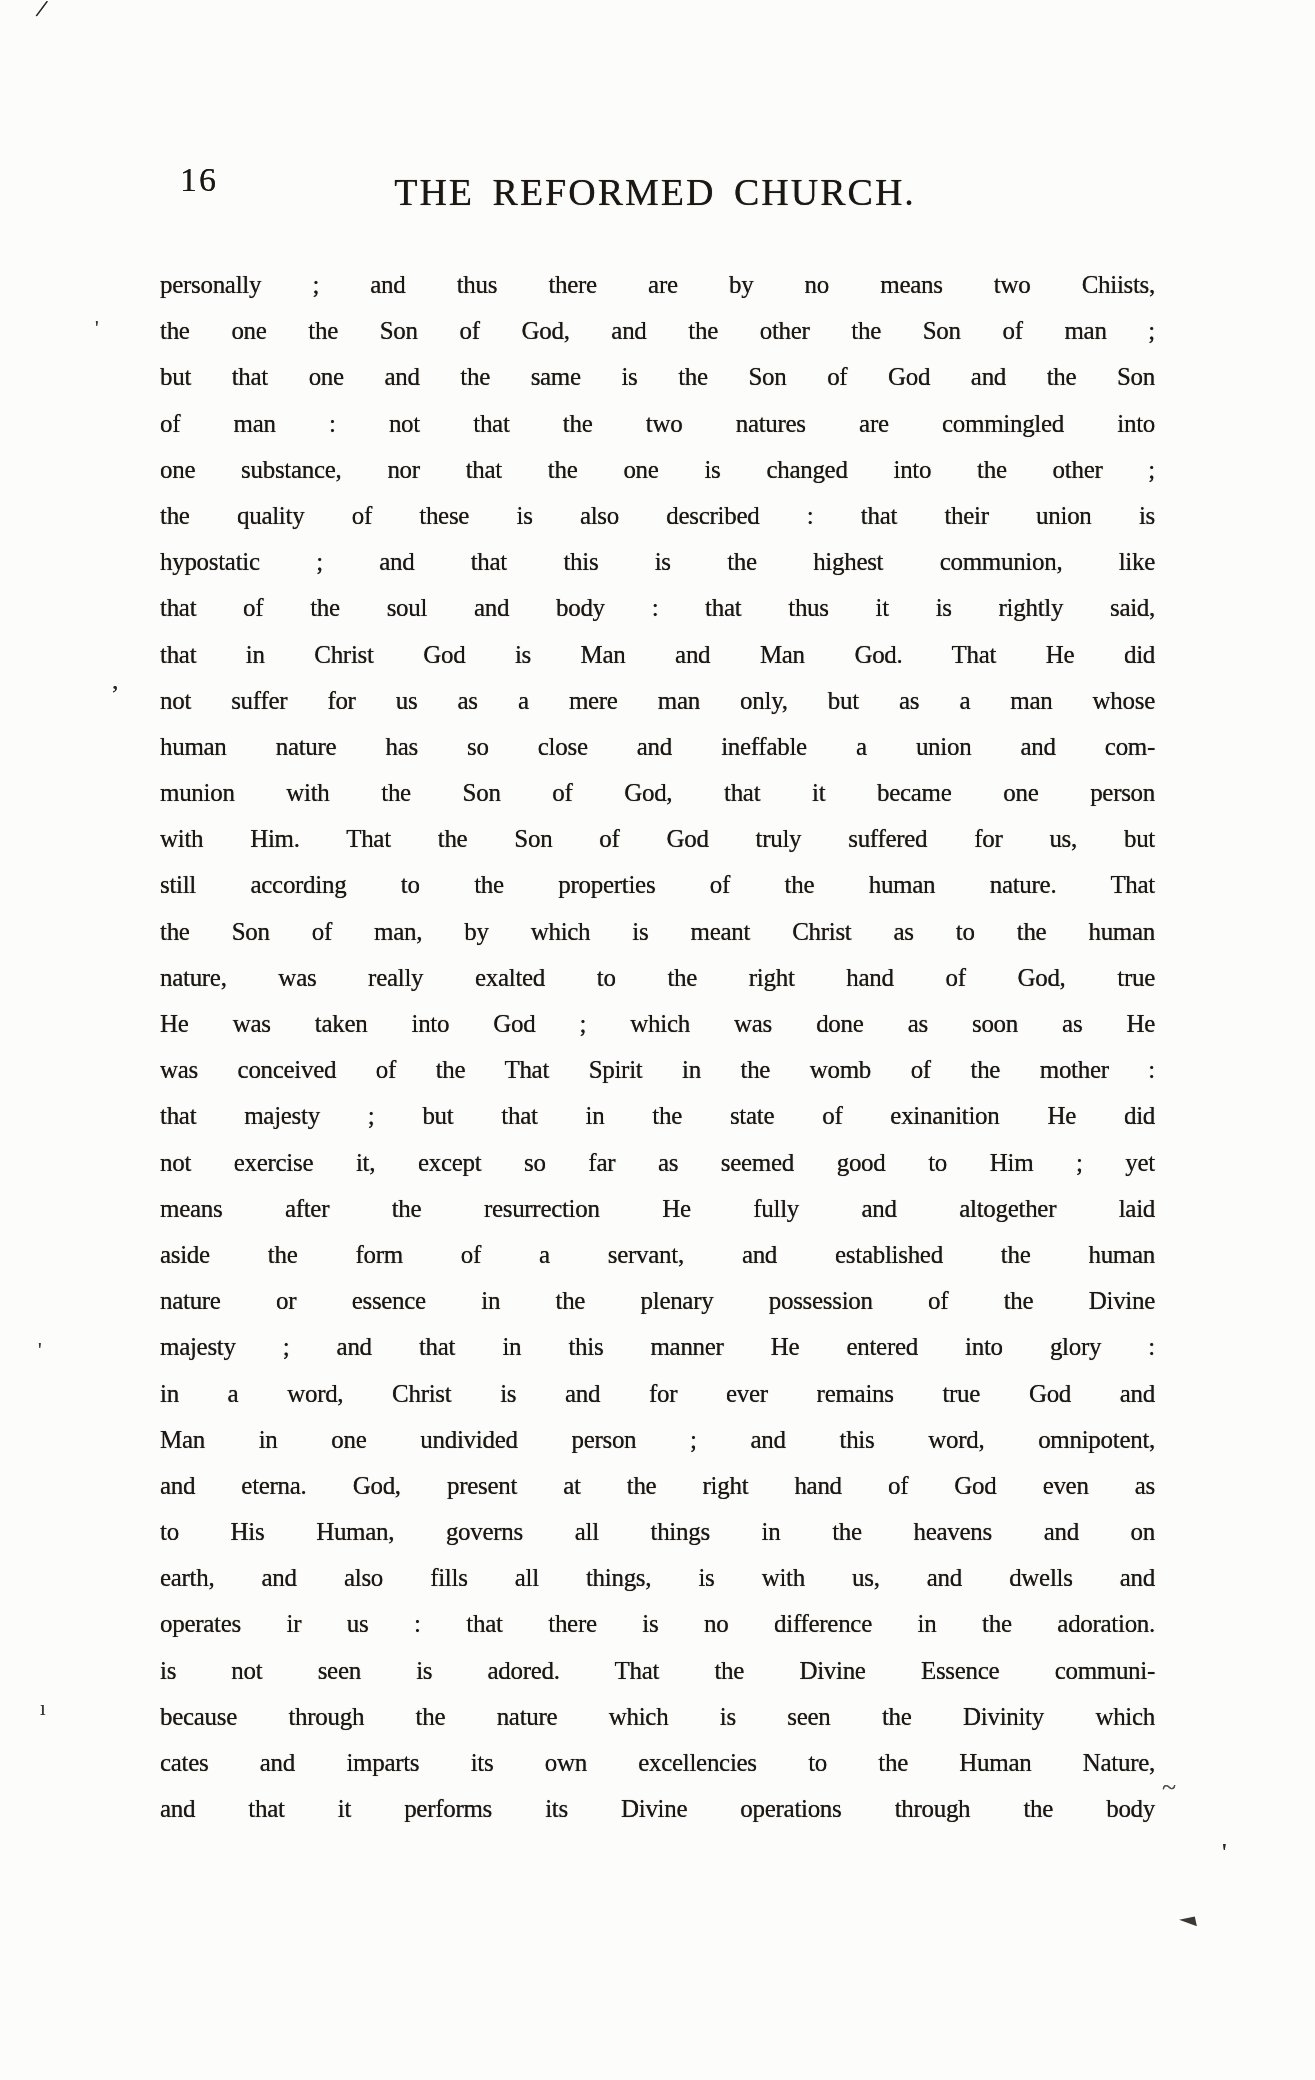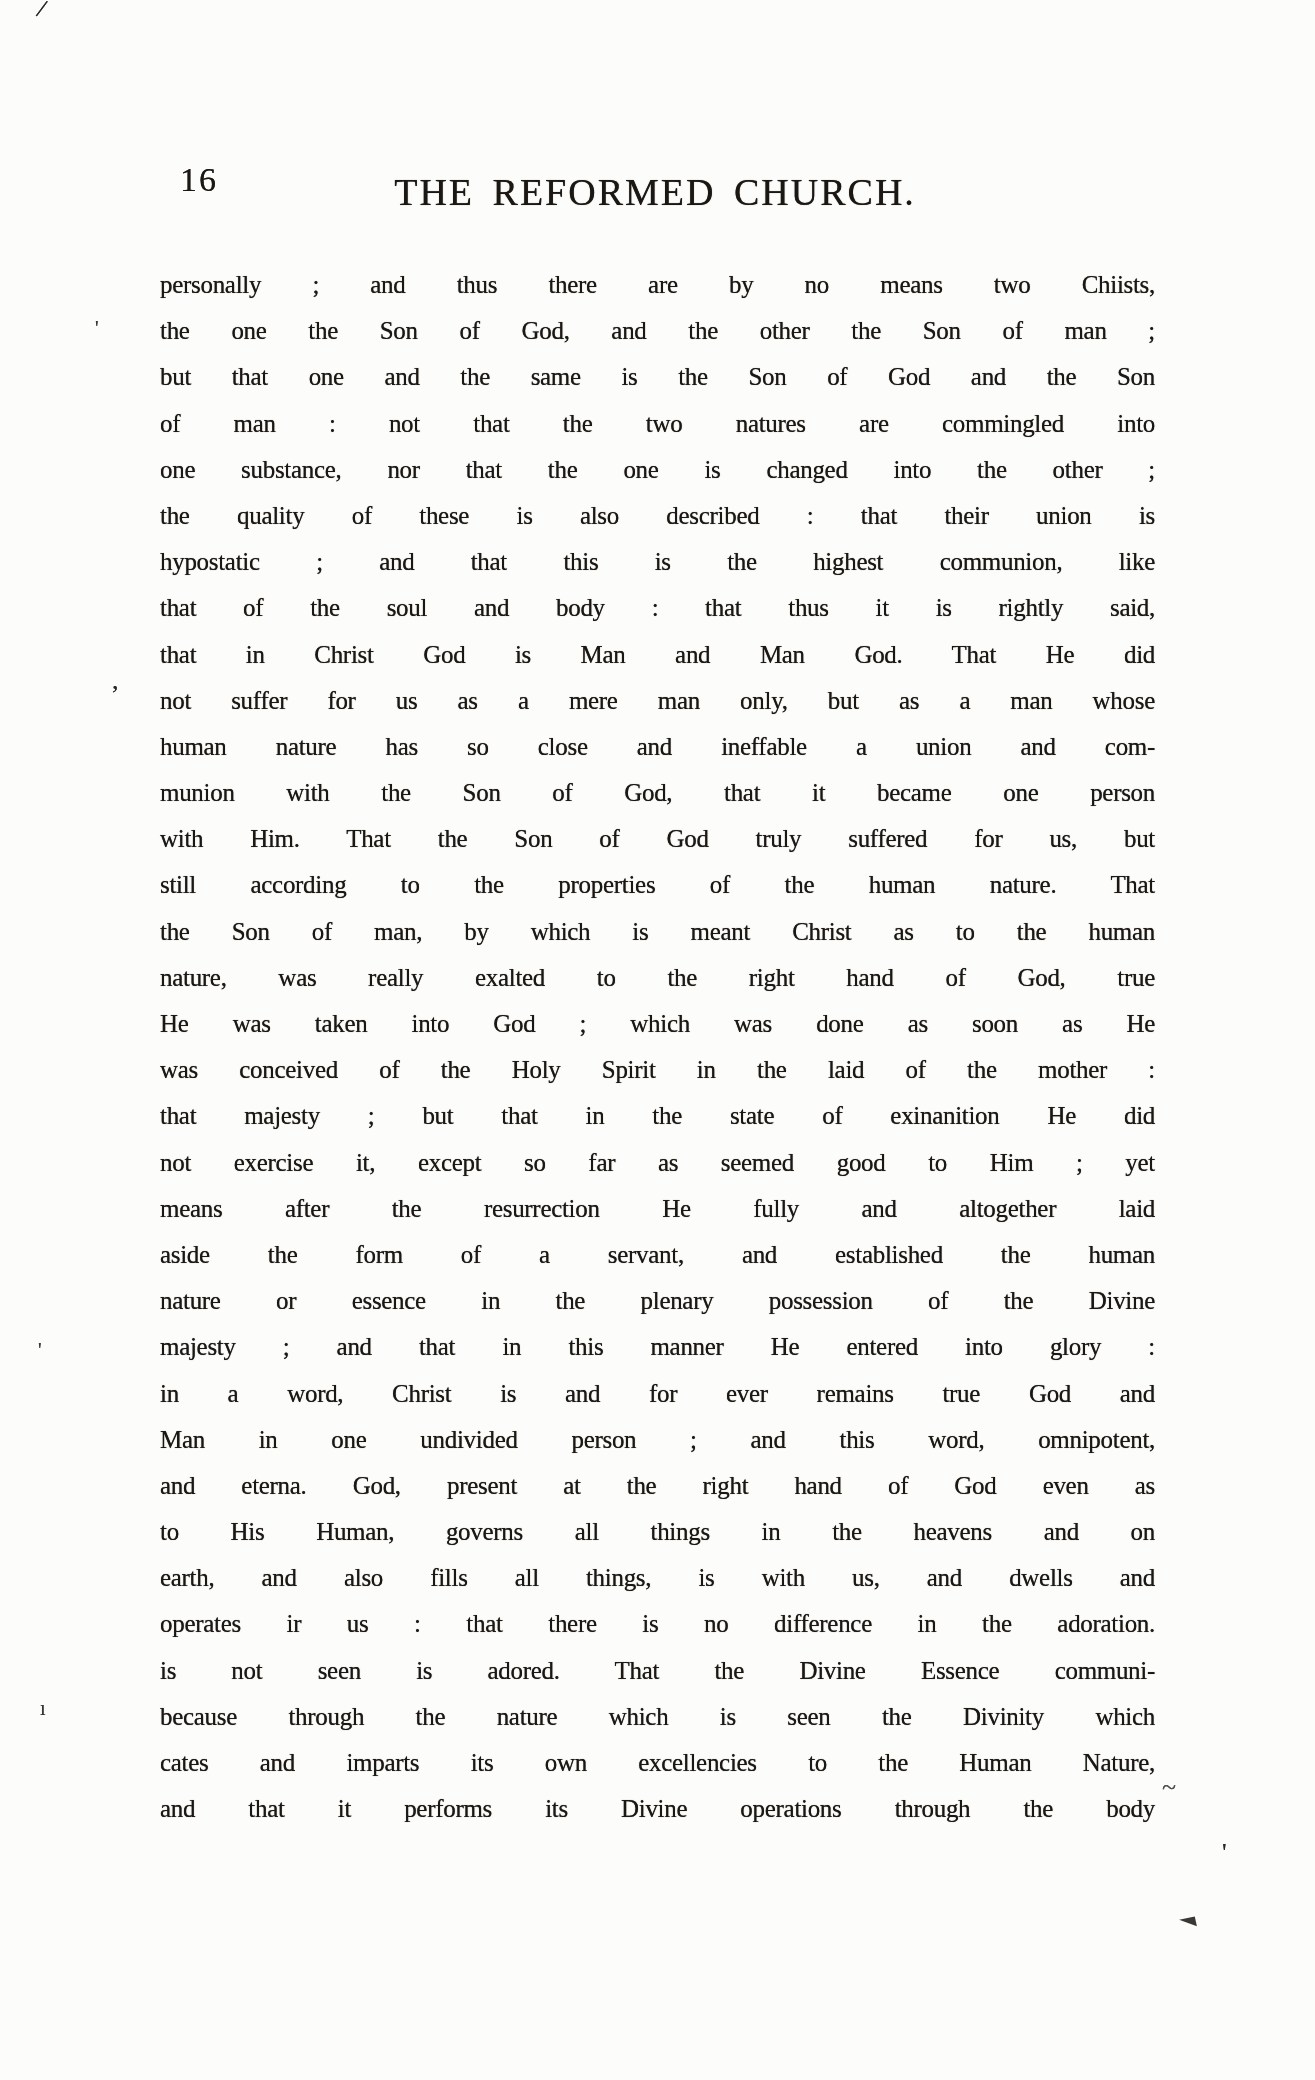--- a/index.html
+++ b/index.html
@@ -71,21 +71,21 @@
       <div class="line">that of the soul and body : that thus it is rightly said,</div>
       <div class="line">that in Christ God is Man and Man God.  That He did</div>
       <div class="line">not suffer for us as a mere man only, but as a man whose</div>
       <div class="line">human nature has so close and ineffable a union and com-</div>
       <div class="line">munion with the Son of God, that it became one person</div>
       <div class="line">with Him.  That the Son of God truly suffered for us, but</div>
       <div class="line">still according to the properties of the human nature.  That</div>
       <div class="line">the Son of man, by which is meant Christ as to the human</div>
       <div class="line">nature, was really exalted to the right hand of God, true</div>
       <div class="line">He was taken into God ; which was done as soon as He</div>
-      <div class="line">was conceived of the Holy Spirit in the laid of the mother :</div>
+      <div class="line">was conceived of the That Spirit in the womb of the mother :</div>
       <div class="line">that majesty ; but that in the state of exinanition He did</div>
       <div class="line">not exercise it, except so far as seemed good to Him ; yet</div>
       <div class="line">means after the resurrection He fully and altogether laid</div>
       <div class="line">aside the form of a servant, and established the human</div>
       <div class="line">nature or essence in the plenary possession of the Divine</div>
       <div class="line">majesty ; and that in this manner He entered into glory :</div>
       <div class="line">in a word, Christ is and for ever remains true God and</div>
       <div class="line">Man in one undivided person ; and this word, omnipotent,</div>
       <div class="line">and eterna. God, present at the right hand of God even as</div>
       <div class="line">to His Human, governs all things in the heavens and on</div>

